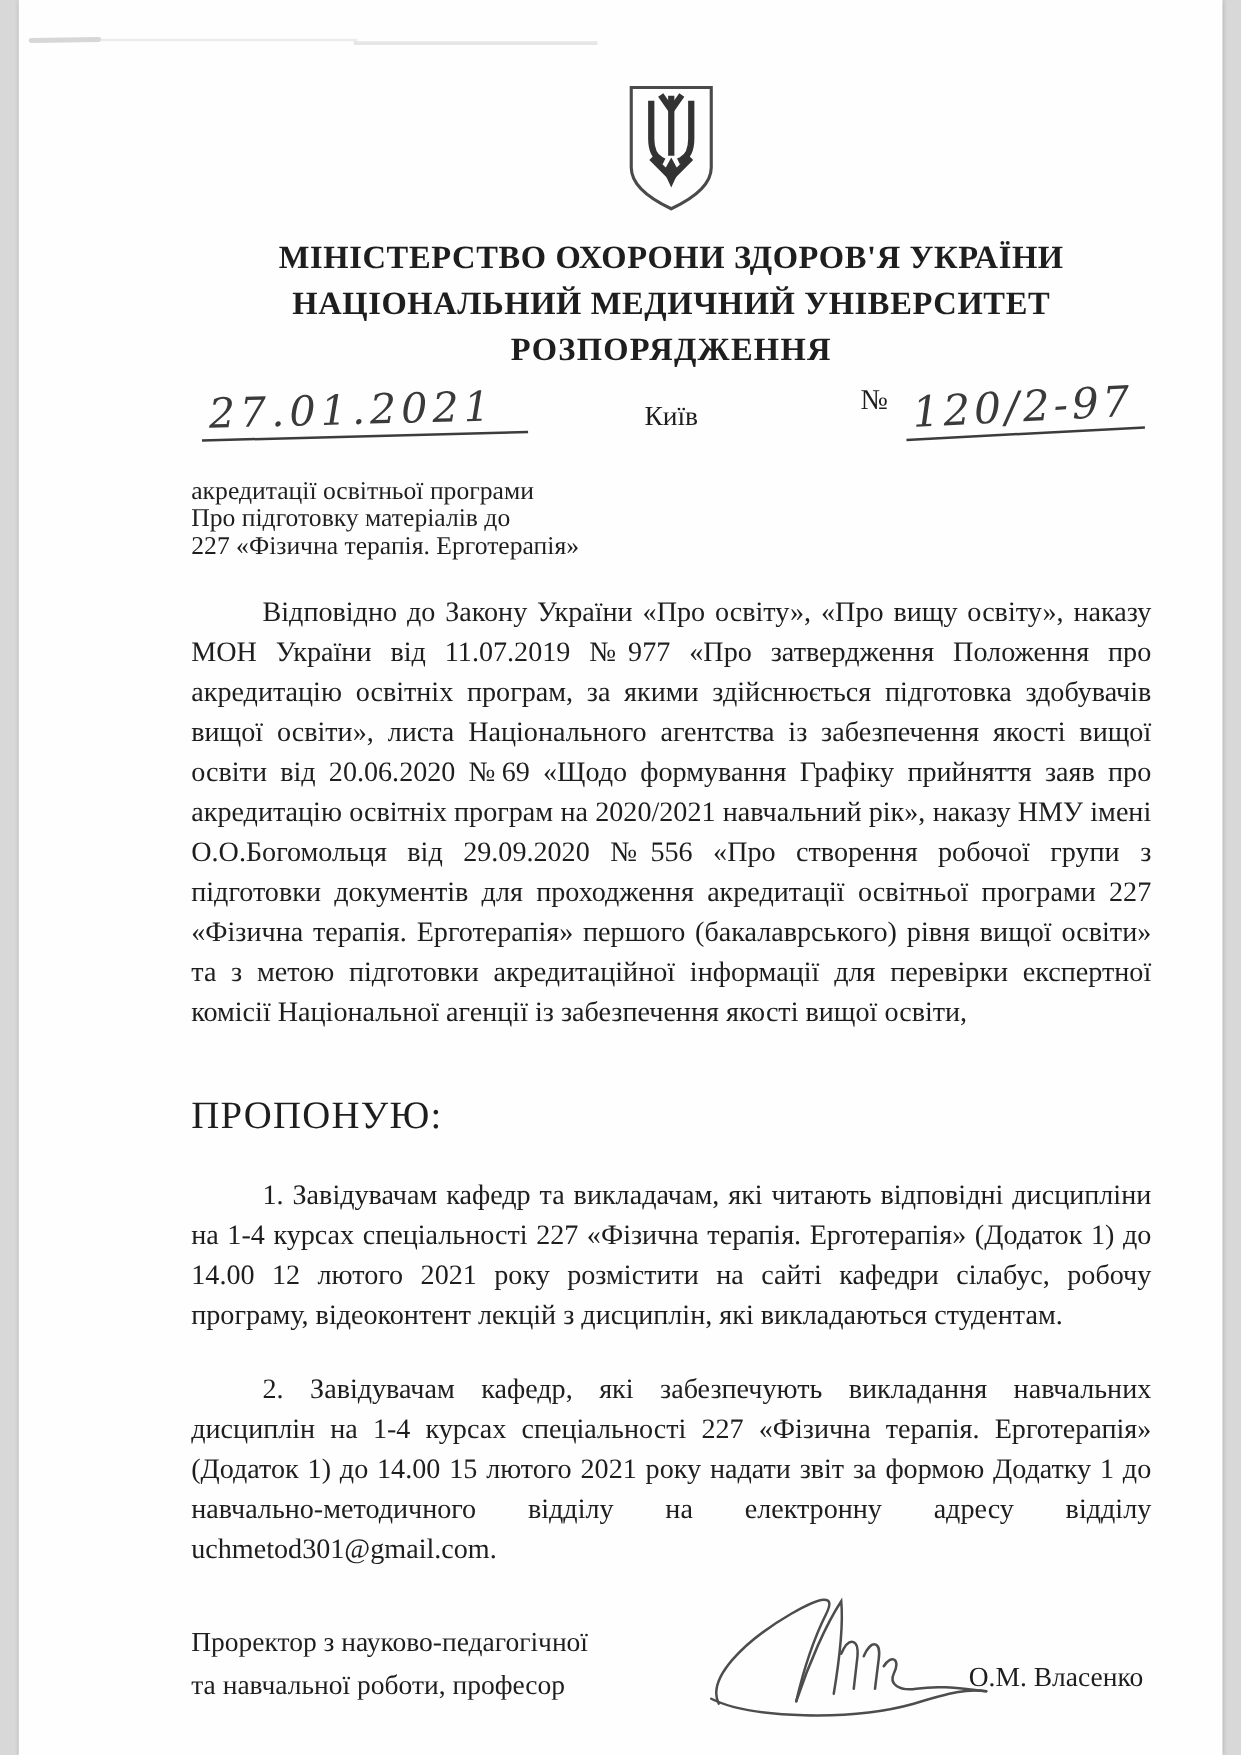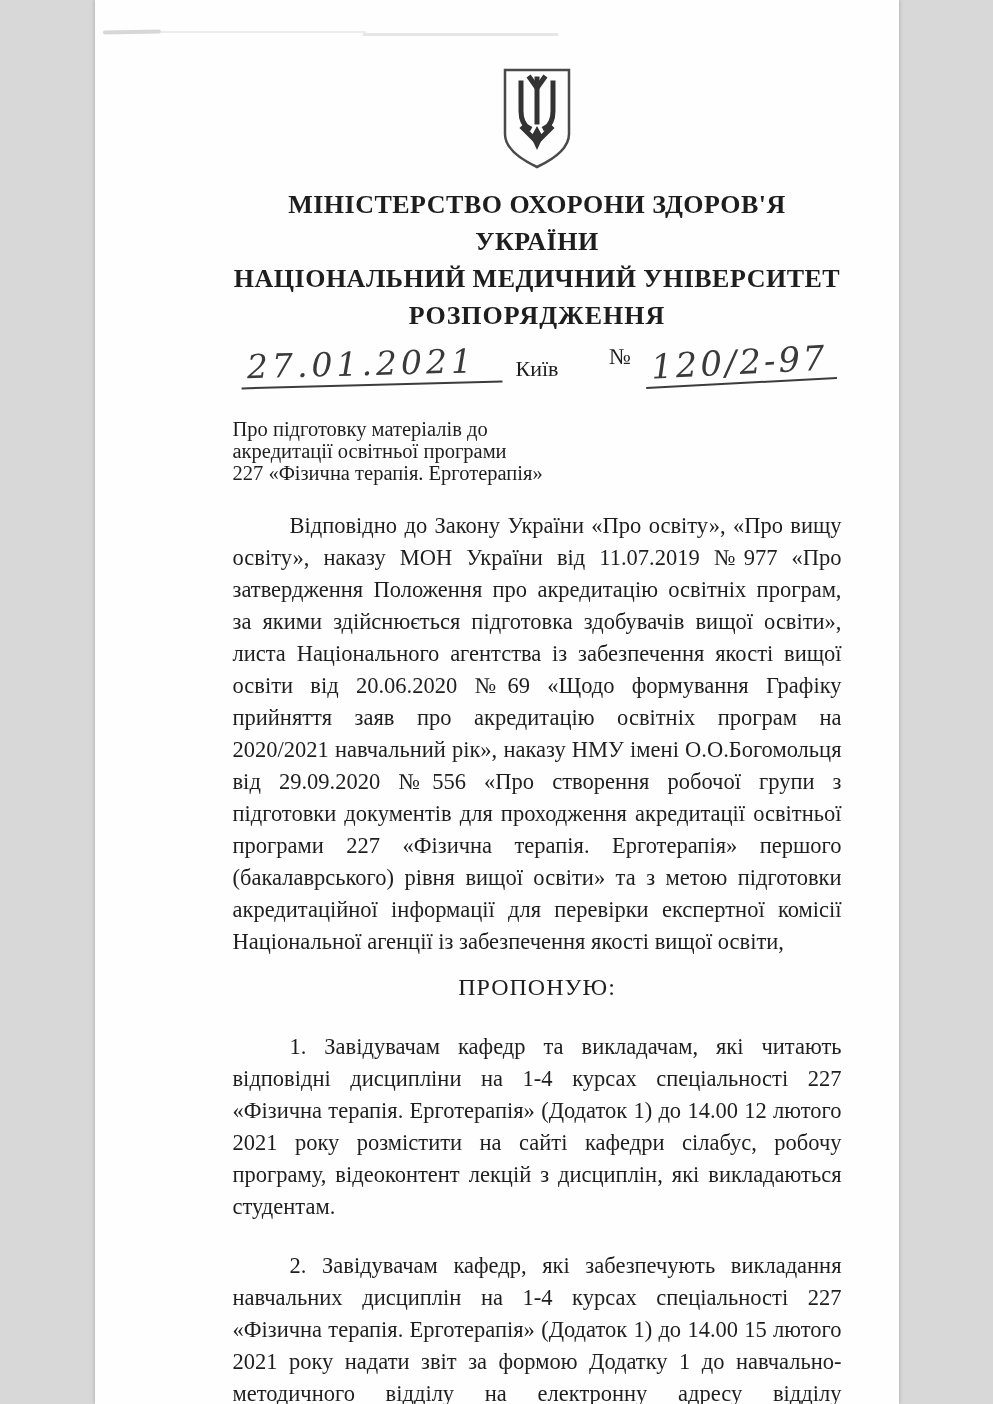--- a/index.html
+++ b/index.html
@@ -1,18 +1,18 @@
 <!DOCTYPE html>
 <html><head>
 <meta charset="utf-8">
 <style>
   html,body{margin:0;padding:0;background:#d8d8d8;}
   .page{
     position:relative;
-    width:804px;height:1404px;
+    width:963px;height:1404px;
     background:#fefefe;
     margin:0 auto;
     overflow:hidden;
     font-family:"Liberation Serif", serif;
     color:#1e1e1e;
     box-shadow:0 0 4px rgba(0,0,0,.25);
   }
   .scan-artifact{position:absolute;pointer-events:none;}
   .a1{top:30px;left:8px;width:58px;height:4px;background:#8f8f8f;opacity:.35;border-radius:2px;transform:rotate(-1deg);}
   .a2{top:33px;left:268px;width:195px;height:3px;background:#b0b0b0;opacity:.30;}
@@ -54,22 +54,22 @@
   .subject div{margin:0;}
 
   .body-par{
     margin:0 0 27px 0;
     font-size:22.5px;line-height:32px;
     text-align:justify;text-indent:57px;
   }
   .intro{margin-top:26px;margin-bottom:1px;}
 
   .resolution{
-    text-align:center;font-size:24px;letter-spacing:1px;
-    margin:16px 0 30px 0;
+    text-align:left;font-size:31px;letter-spacing:1px;
+    margin:48px 0 30px 0;
   }
 
   .sig-row{position:relative;margin-top:42px;height:130px;}
   .sig-position{font-size:22px;line-height:34px;}
   .sig-name{position:absolute;left:622px;top:32px;font-size:22px;white-space:nowrap;}
   .sig-svg{position:absolute;left:408px;top:-32px;}
 </style>
 </head>
 <body>
 
@@ -103,22 +103,22 @@
     <div class="meta-row">
       <div class="hand date-hand">27.01.2021</div>
       <div class="city">Київ</div>
       <div class="number">
         <span class="no-label">№</span>
         <span class="hand num-hand">120/2-97</span>
       </div>
     </div>
 
     <div class="subject">
+      <div>акредитації освітньої програми</div>
       <div>Про підготовку матеріалів до</div>
-      <div>акредитації освітньої програми</div>
       <div>227 «Фізична терапія. Ерготерапія»</div>
     </div>
 
     <p class="body-par intro">Відповідно до Закону України «Про освіту», «Про вищу освіту», наказу МОН України від 11.07.2019 №977 «Про затвердження Положення про акредитацію освітніх програм, за якими здійснюється підготовка здобувачів вищої освіти», листа Національного агентства із забезпечення якості вищої освіти від 20.06.2020 №69 «Щодо формування Графіку прийняття заяв про акредитацію освітніх програм на 2020/2021 навчальний рік», наказу НМУ імені О.О.Богомольця від 29.09.2020 №556 «Про створення робочої групи з підготовки документів для проходження акредитації освітньої програми 227 «Фізична терапія. Ерготерапія» першого (бакалаврського) рівня вищої освіти» та з метою підготовки акредитаційної інформації для перевірки експертної комісії Національної агенції із забезпечення якості вищої освіти,</p>
 
     <div class="resolution">ПРОПОНУЮ:</div>
 
     <p class="body-par">1. Завідувачам кафедр та викладачам, які читають відповідні дисципліни на 1-4 курсах спеціальності 227 «Фізична терапія. Ерготерапія» (Додаток 1) до 14.00 12 лютого 2021 року розмістити на сайті кафедри сілабус, робочу програму, відеоконтент лекцій з дисциплін, які викладаються студентам.</p>
     <p class="body-par">2. Завідувачам кафедр, які забезпечують викладання навчальних дисциплін на 1-4 курсах спеціальності 227 «Фізична терапія. Ерготерапія» (Додаток 1) до 14.00 15 лютого 2021 року надати звіт за формою Додатку 1 до навчально-методичного відділу на електронну адресу відділу uchmetod301@gmail.com.</p>
 

